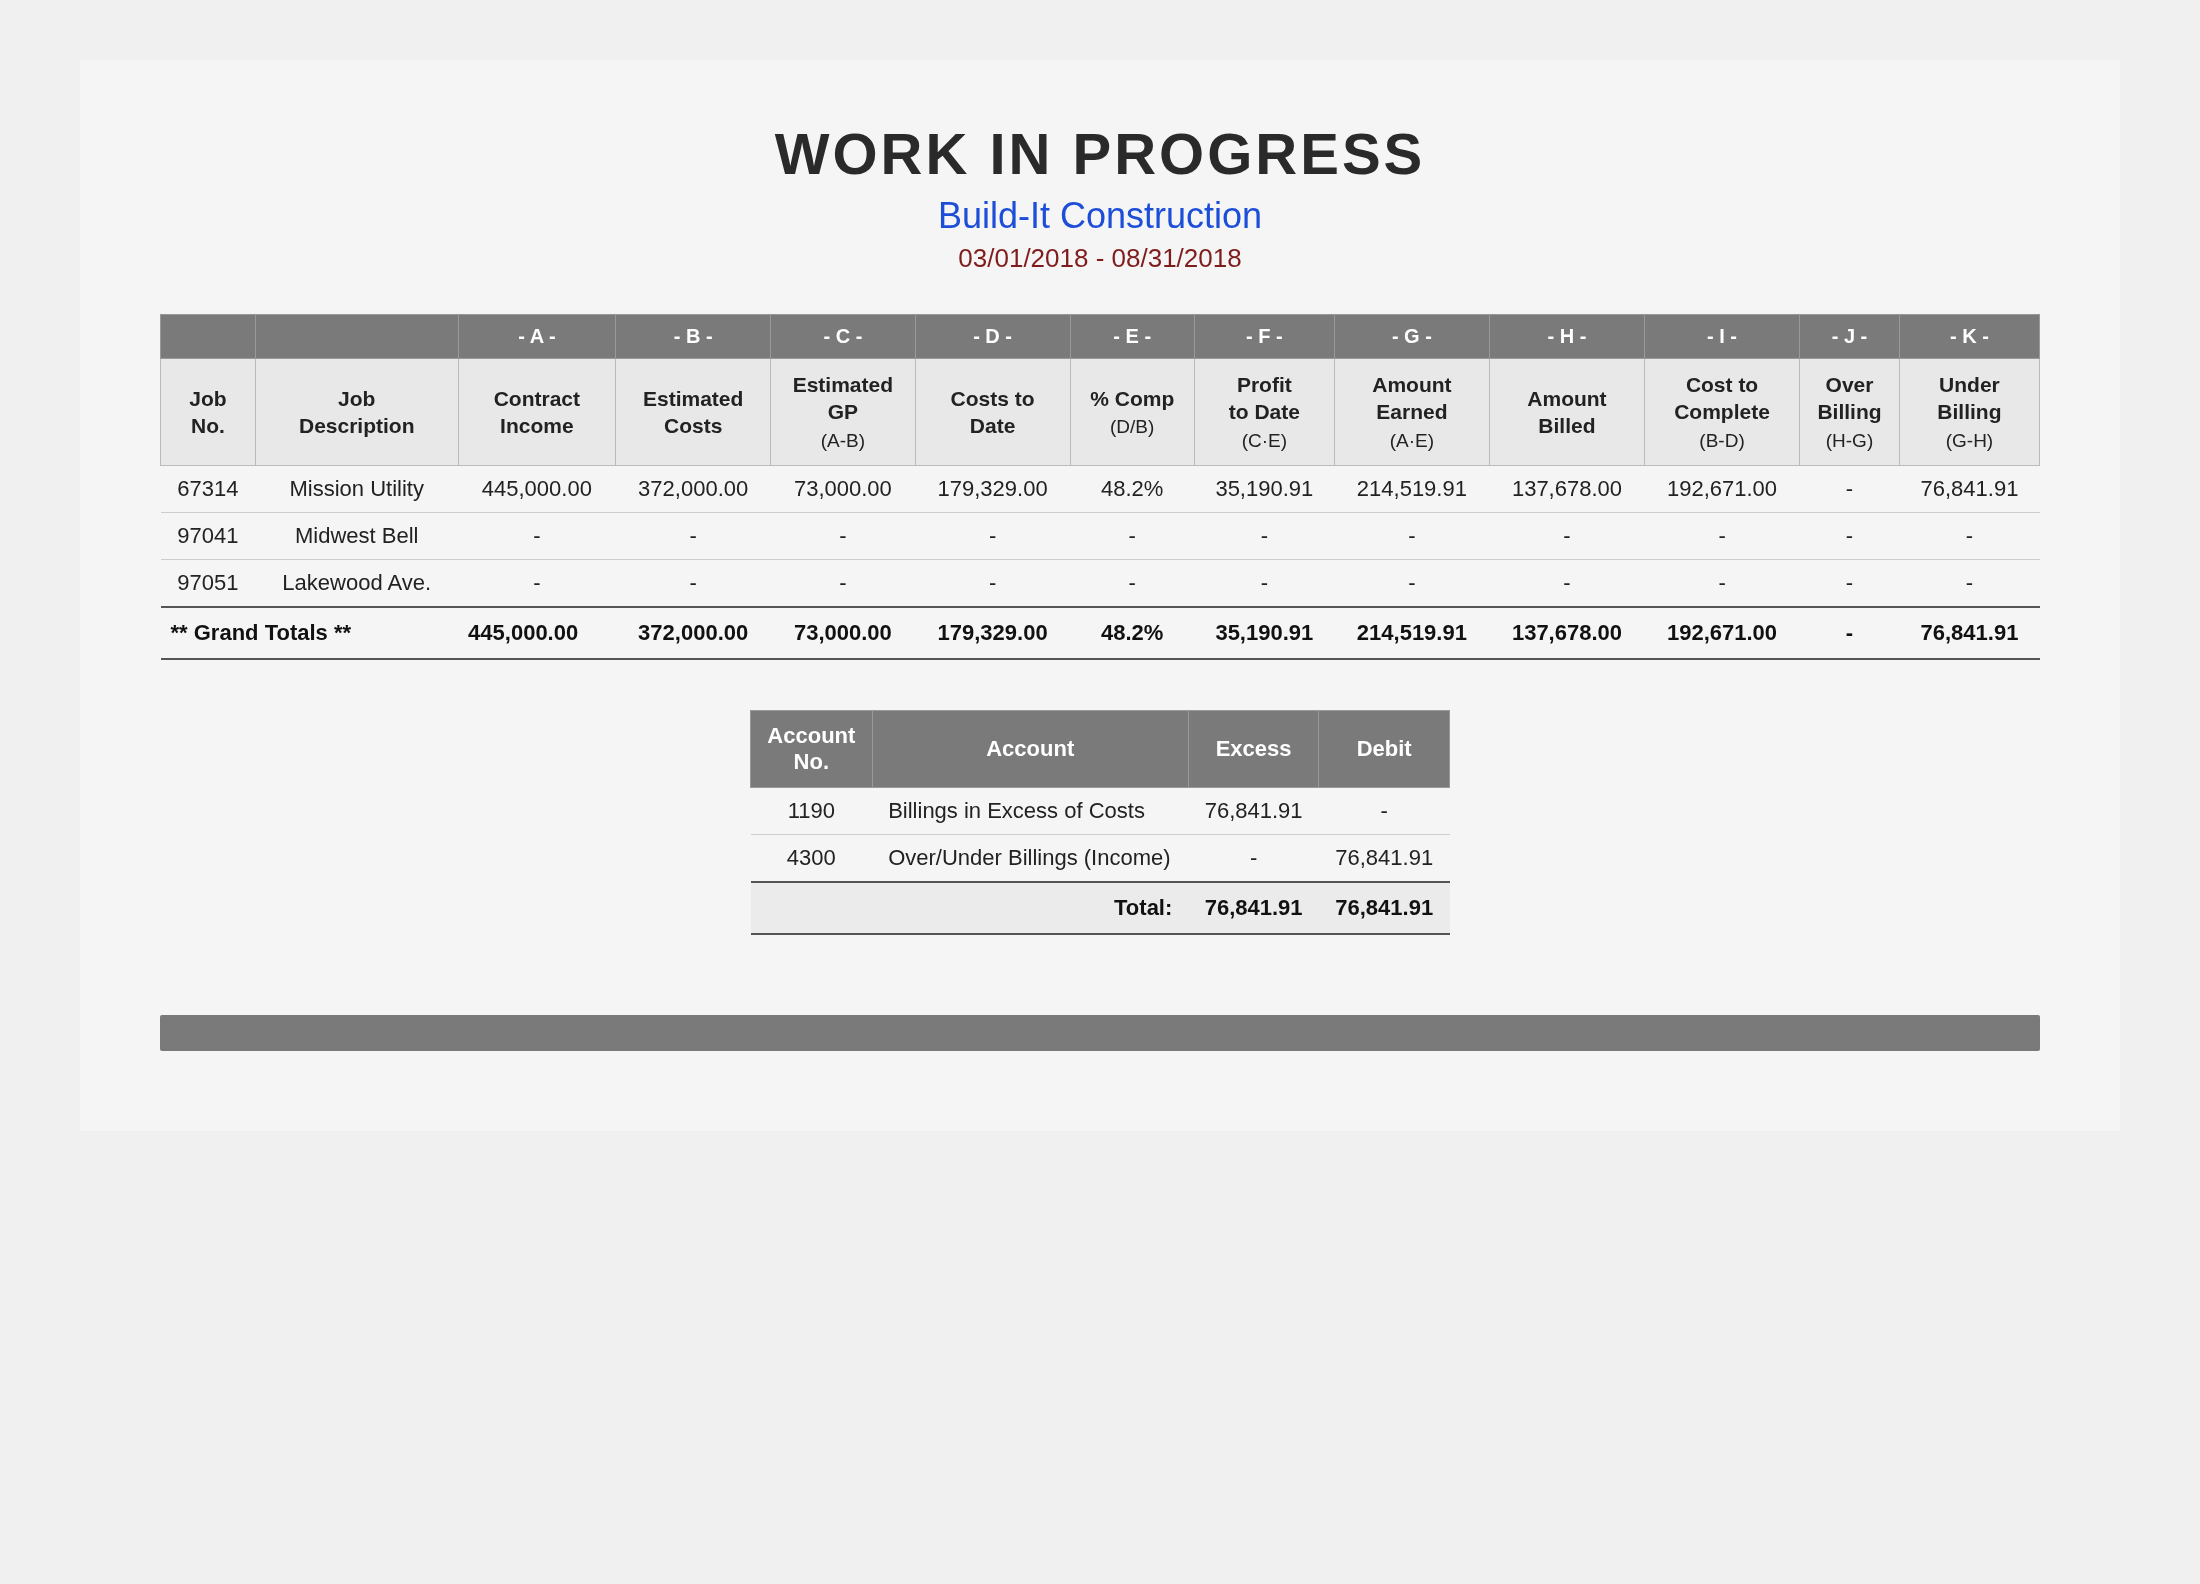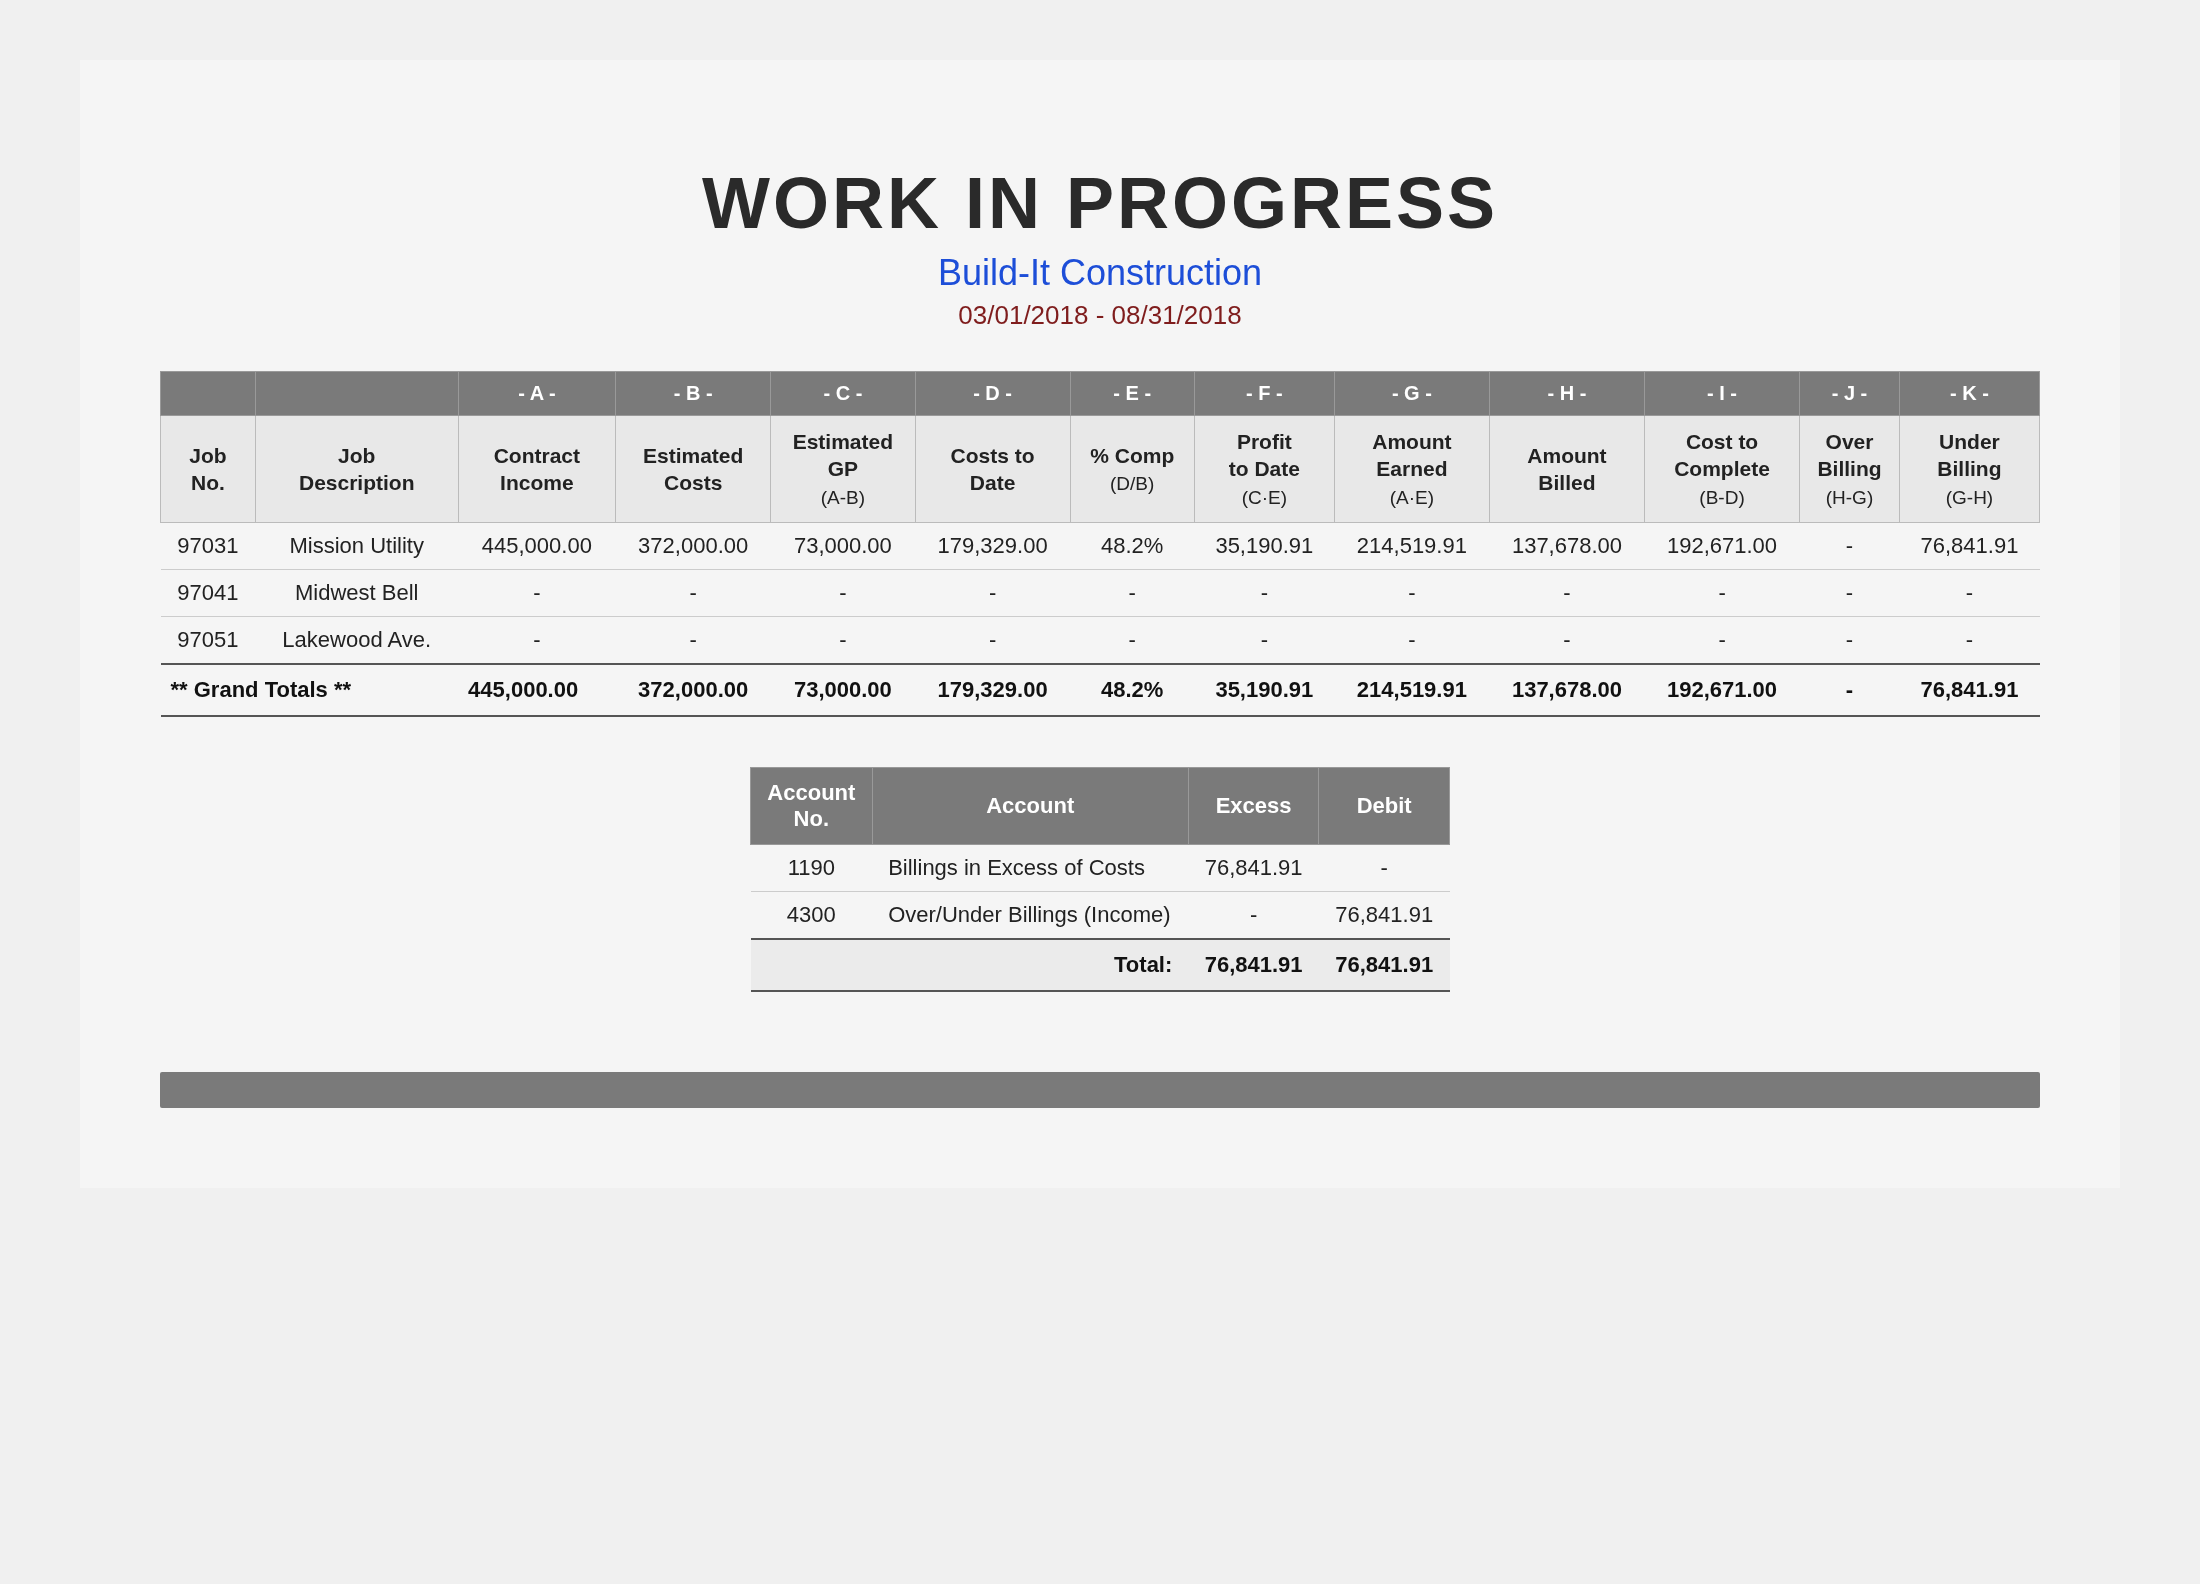--- a/index.html
+++ b/index.html
@@ -17,27 +17,26 @@
       background: #f5f5f5;
       width: 100%;
       max-width: 2040px;
       padding: 60px 80px 80px;
     }
     .report-title {
       text-align: center;
       margin-bottom: 40px;
     }
     .report-title h1 {
-      font-size: 72px;
+      font-size: 58px;
       font-weight: 900;
       color: #2a2a2a;
       letter-spacing: 3px;
       text-transform: uppercase;
       font-family: Arial Black, Arial, sans-serif;
-      margin-top: 42px;
     }
     .report-title h2 {
       font-size: 36px;
       font-weight: 400;
       color: #1d4ed8;
       margin-top: 8px;
     }
     .report-title p {
       font-size: 26px;
       color: #7f1d1d;
@@ -195,21 +194,21 @@
         <th>Amount<br>Earned<br><span style="font-weight:400;font-size:19px;">(A·E)</span></th>
         <th>Amount<br>Billed</th>
         <th>Cost to<br>Complete<br><span style="font-weight:400;font-size:19px;">(B-D)</span></th>
         <th>Over<br>Billing<br><span style="font-weight:400;font-size:19px;">(H-G)</span></th>
         <th>Under<br>Billing<br><span style="font-weight:400;font-size:19px;">(G-H)</span></th>
       </tr>
     </thead>
     <tbody>
 
       <tr class="data-row">
-        <td>97031</td>
+        <td>67314</td>
         <td>Mission Utility</td>
         <td>445,000.00</td>
         <td>372,000.00</td>
         <td>73,000.00</td>
         <td>179,329.00</td>
         <td>48.2%</td>
         <td>35,190.91</td>
         <td>214,519.91</td>
         <td>137,678.00</td>
         <td>192,671.00</td>

